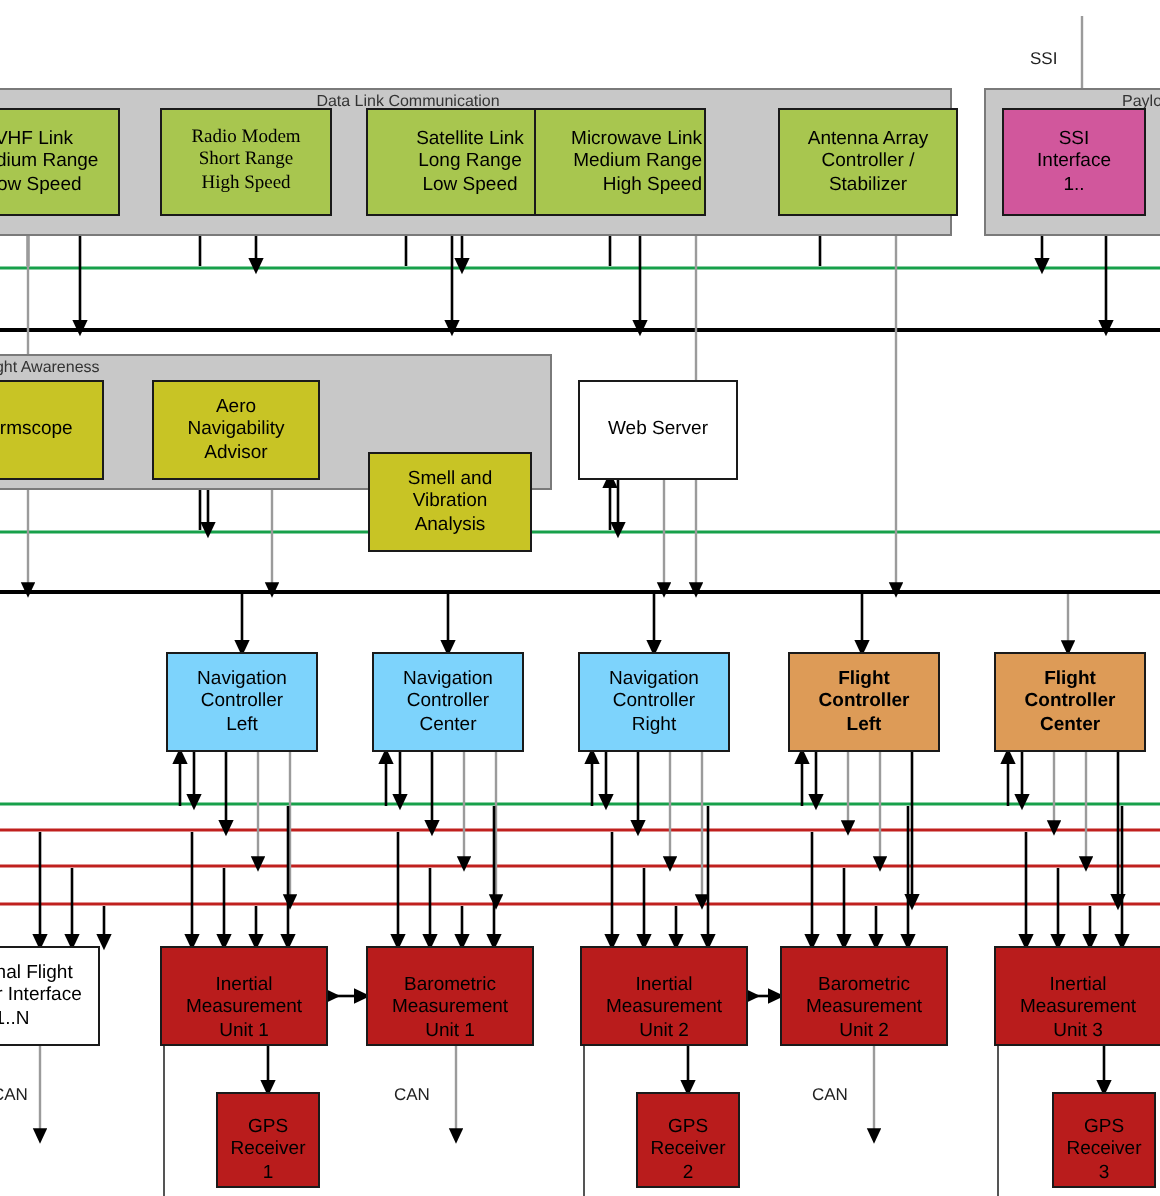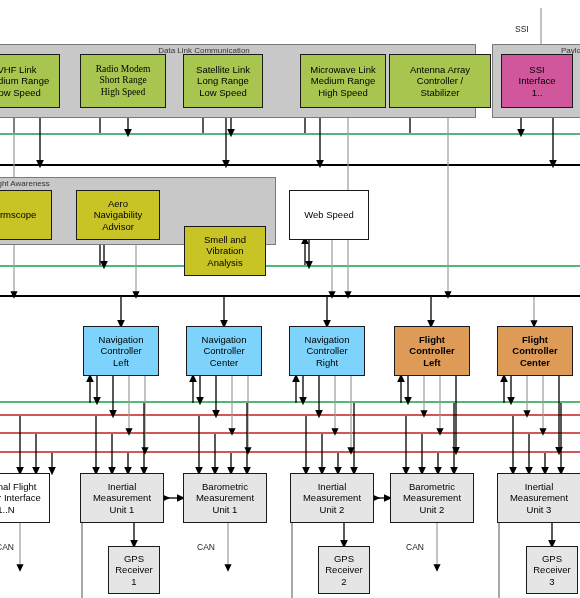--- a/index.html
+++ b/index.html
@@ -55,21 +55,21 @@
     padding: 1px;
     overflow: hidden;
   }
   .node span { display: block; width: 100%; }
   .n-green  { background: #a6c martial; }
   .n-green  { background: #a8c64f; }
   .n-olive  { background: #c8c425; }
   .n-magenta{ background: #d1579c; }
   .n-orange { background: #7dd3fc; }
   .n-tan    { background: #dd9b57; font-weight: bold; }
-  .n-yellow { background: #e5e5e5; }
+  .n-yellow { background: #b91c1c; align-items: flex-end; }
   .n-white  { background: #ffffff; }
   .busline-label {
     position: absolute;
     font-size: 8.5px;
     color: #222222;
     white-space: nowrap;
   }
 </style>
 </head>
 <body>
@@ -201,43 +201,43 @@
       </div>
     </div>
 
   <div id="nodes-layer">
       <div class="node n-green" style="left: -26px; top: 54px; width: 86px; height: 54px;">
         <span>VHF Link<br>Medium Range<br>Low Speed</span>
       </div>
       <div class="node n-green" style="left: 80px; top: 54px; width: 86px; height: 54px; font-family: Liberation Serif, serif;">
         <span>Radio Modem<br>Short Range<br>High Speed</span>
       </div>
-      <div class="node n-green" style="left: 183px; top: 54px; width: 80px; height: 54px;">
+      <div class="node n-green" style="left: 183px; top: 54px; width: 104px; height: 54px;">
         <span>Satellite Link<br>Long Range<br>Low Speed</span>
       </div>
-      <div class="node n-green" style="left: 300px; top: 54px; width: 86px; height: 54px;">
+      <div class="node n-green" style="left: 267px; top: 54px; width: 86px; height: 54px; text-align: right;">
         <span>Microwave Link<br>Medium Range<br>High Speed</span>
       </div>
-      <div class="node n-green" style="left: 389px; top: 54px; width: 102px; height: 54px;">
+      <div class="node n-green" style="left: 389px; top: 54px; width: 90px; height: 54px;">
         <span>Antenna Array<br>Controller /<br>Stabilizer</span>
       </div>
       <div class="node n-magenta" style="left: 501px; top: 54px; width: 72px; height: 54px;">
         <span>SSI<br>Interface<br>1..</span>
       </div>
       <div class="node n-olive" style="left: -30px; top: 190px; width: 82px; height: 50px;">
         <span>Stormscope</span>
       </div>
       <div class="node n-olive" style="left: 76px; top: 190px; width: 84px; height: 50px;">
         <span>Aero<br>Navigability<br>Advisor</span>
       </div>
       <div class="node n-olive" style="left: 184px; top: 190px; width: 82px; height: 50px; margin-top: 36px;">
         <span>Smell and<br>Vibration<br>Analysis</span>
       </div>
       <div class="node n-white" style="left: 289px; top: 190px; width: 80px; height: 50px;">
-        <span>Web Speed</span>
+        <span>Web Server</span>
       </div>
       <div class="node n-orange" style="left: 83px; top: 326px; width: 76px; height: 50px;">
         <span>Navigation<br>Controller<br>Left</span>
       </div>
       <div class="node n-orange" style="left: 186px; top: 326px; width: 76px; height: 50px;">
         <span>Navigation<br>Controller<br>Center</span>
       </div>
       <div class="node n-orange" style="left: 289px; top: 326px; width: 76px; height: 50px;">
         <span>Navigation<br>Controller<br>Right</span>
       </div>

